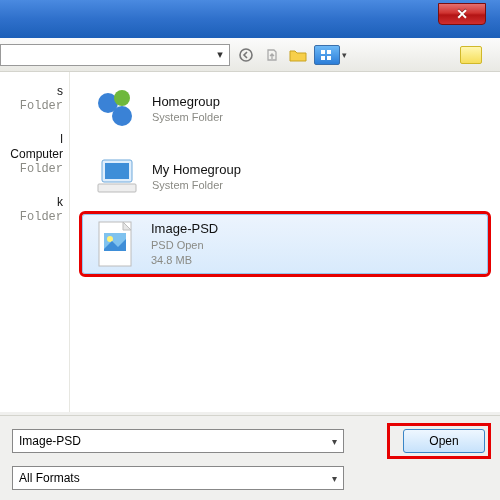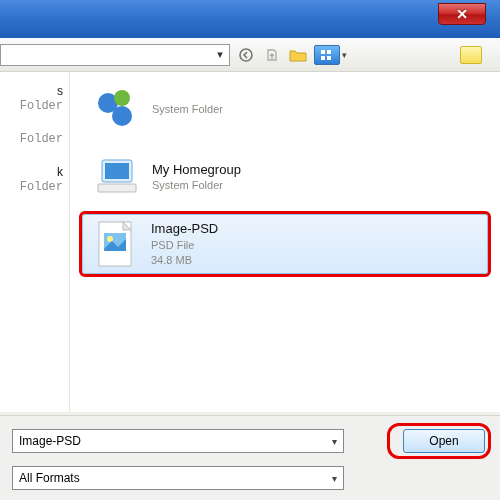--- a/index.html
+++ b/index.html
@@ -184,21 +184,20 @@
 }
 .btn.default {
   border: 1px solid #3a85c6;
   background: linear-gradient(to bottom, #eef7ff, #c7e2fb);
 }
 .btn-wrap {
   width: 98px;
   display: flex;
   justify-content: center;
   margin-left: auto;
-  border-radius: 9px;
 }
 .btn-wrap.highlight {
   outline: 3px solid #e60000;
   padding: 3px;
 }
 </style>
 </head>
 <body>
 
 <div class="titlebar">
@@ -240,39 +239,41 @@
   <div class="new-folder"></div>
 </div>
 
 <div class="content">
   <div class="leftcol">
     <div class="left-item">
       <div class="left-name">s</div>
       <div class="left-sub">Folder</div>
     </div>
     <div class="left-item">
+      <div class="left-name">l Computer</div>
       <div class="left-sub">Folder</div>
     </div>
     <div class="left-item">
       <div class="left-name">k</div>
       <div class="left-sub">Folder</div>
     </div>
   </div>
 
   <div class="rightcol">
 
     <div class="file-item">
       <div class="fi-icon">
         <svg width="50" height="46">
             <circle cx="16" cy="17" r="10" fill="#3a82d6"></circle>
             <circle cx="30" cy="12" r="8" fill="#6fb83c"></circle>
             <circle cx="30" cy="30" r="10" fill="#3a82d6"></circle>
           </svg>
       </div>
       <div class="fi-txt">
+        <div class="fi-name">Homegroup</div>
         <div class="fi-sub">System Folder</div>
       </div>
     </div>
 
     <div class="file-item">
       <div class="fi-icon">
         <svg width="50" height="46">
             <rect x="10" y="6" width="30" height="22" rx="2" fill="#dfeefc" stroke="#6fa9db"></rect>
             <rect x="13" y="9" width="24" height="16" fill="#3e8ed8"></rect>
             <rect x="6" y="30" width="38" height="8" rx="1" fill="#eee" stroke="#bbb"></rect>
@@ -289,21 +290,21 @@
         <svg width="46" height="50">
             <rect x="6" y="3" width="32" height="44" fill="#fff" stroke="#bcbcbc"></rect>
             <path d="M30 3 L38 11 L30 11 Z" fill="#e6e6e6" stroke="#bcbcbc"></path>
             <rect x="11" y="14" width="22" height="18" fill="#7fc2ef"></rect>
             <circle cx="17" cy="20" r="3" fill="#fff27a"></circle>
             <path d="M11 30 L19 22 L25 28 L33 20 V32 H11 Z" fill="#3e8ed8"></path>
           </svg>
       </div>
       <div class="fi-txt">
         <div class="fi-name">Image-PSD</div>
-        <div class="fi-sub">PSD File</div>
+        <div class="fi-sub">PSD Open</div>
         <div class="fi-sub">34.8 MB</div>
       </div>
     </div>
 
   </div>
 </div>
 
 <div class="bottom">
   <div class="row">
     <div class="combo filename-box">

